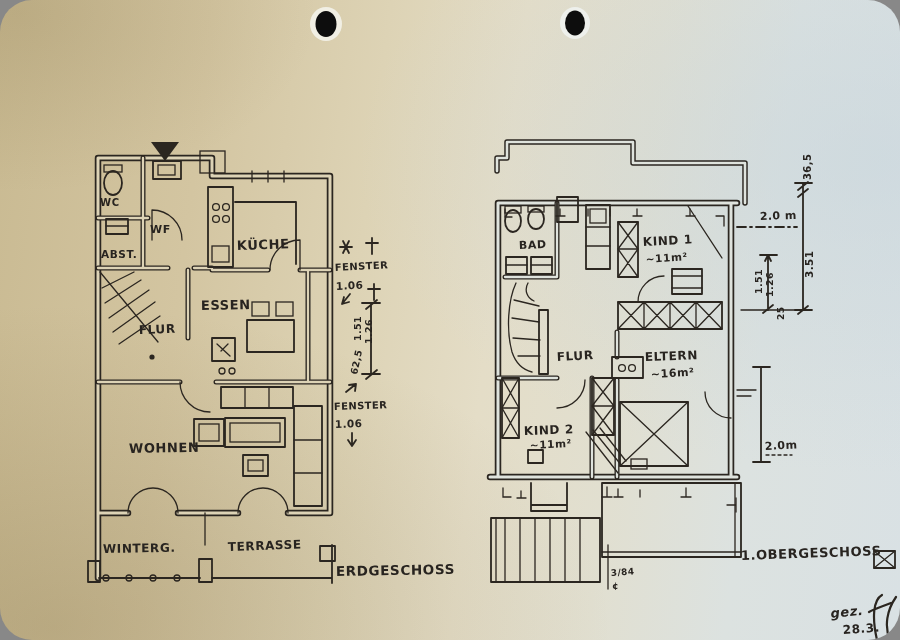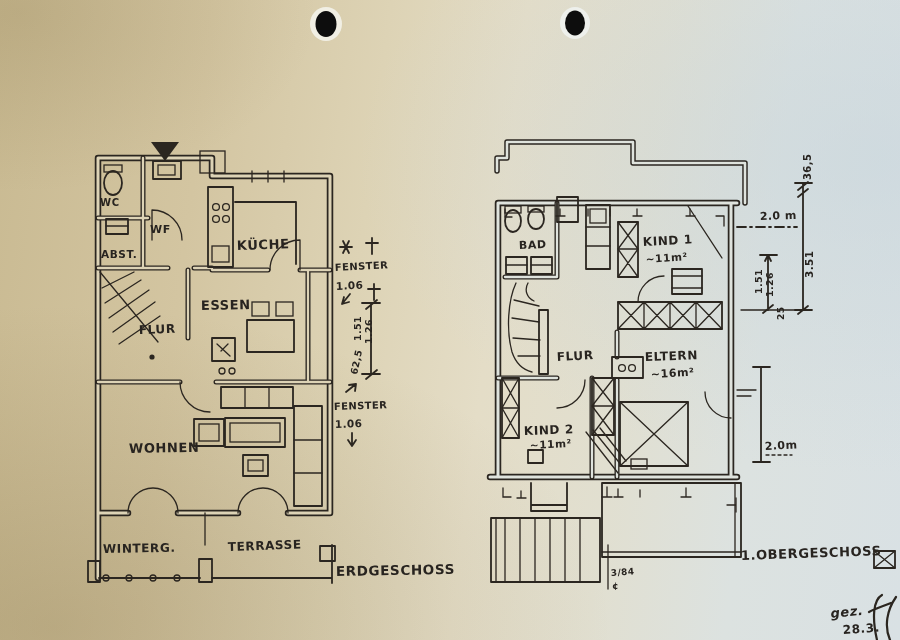--- a/index.html
+++ b/index.html
@@ -4,20 +4,21 @@
 <style>
   html,body{margin:0;padding:0;background:#888;}
   #page{
     position:relative;width:900px;height:640px;overflow:hidden;
     background:
       radial-gradient(900px 520px at 6% 98%, rgba(118,98,52,.25), transparent 62%),
       radial-gradient(760px 460px at 97% 25%, rgba(198,212,220,.55), transparent 68%),
       radial-gradient(500px 300px at 2% 2%, rgba(120,100,55,.18), transparent 60%),
       linear-gradient(97deg,#c9ba92 0%,#d3c5a1 22%,#ddd3b5 40%,#e4ddc7 54%,#e1dfd0 68%,#dce2e0 82%,#d9e1e4 100%);
     font-family:"DejaVu Sans", sans-serif;
+    border-radius:32px;
   }
   svg{position:absolute;left:0;top:0;}
   .wall-ink{stroke:#2b2620;fill:none;stroke-linecap:round;stroke-linejoin:round;}
   .gap-l{stroke:#ddd3b6;fill:none;stroke-linecap:round;stroke-linejoin:round;}
   .gap-r{stroke:#dfe3dd;fill:none;stroke-linecap:round;stroke-linejoin:round;}
   .line{stroke:#2b2620;stroke-width:1.8;fill:none;stroke-linecap:round;stroke-linejoin:round;}
   .thin{stroke:#2b2620;stroke-width:1.3;fill:none;stroke-linecap:round;}
   .lbl{fill:#282420;font-weight:700;letter-spacing:.6px;}
   .dim{fill:#282420;font-weight:700;letter-spacing:.4px;}
 </style>

